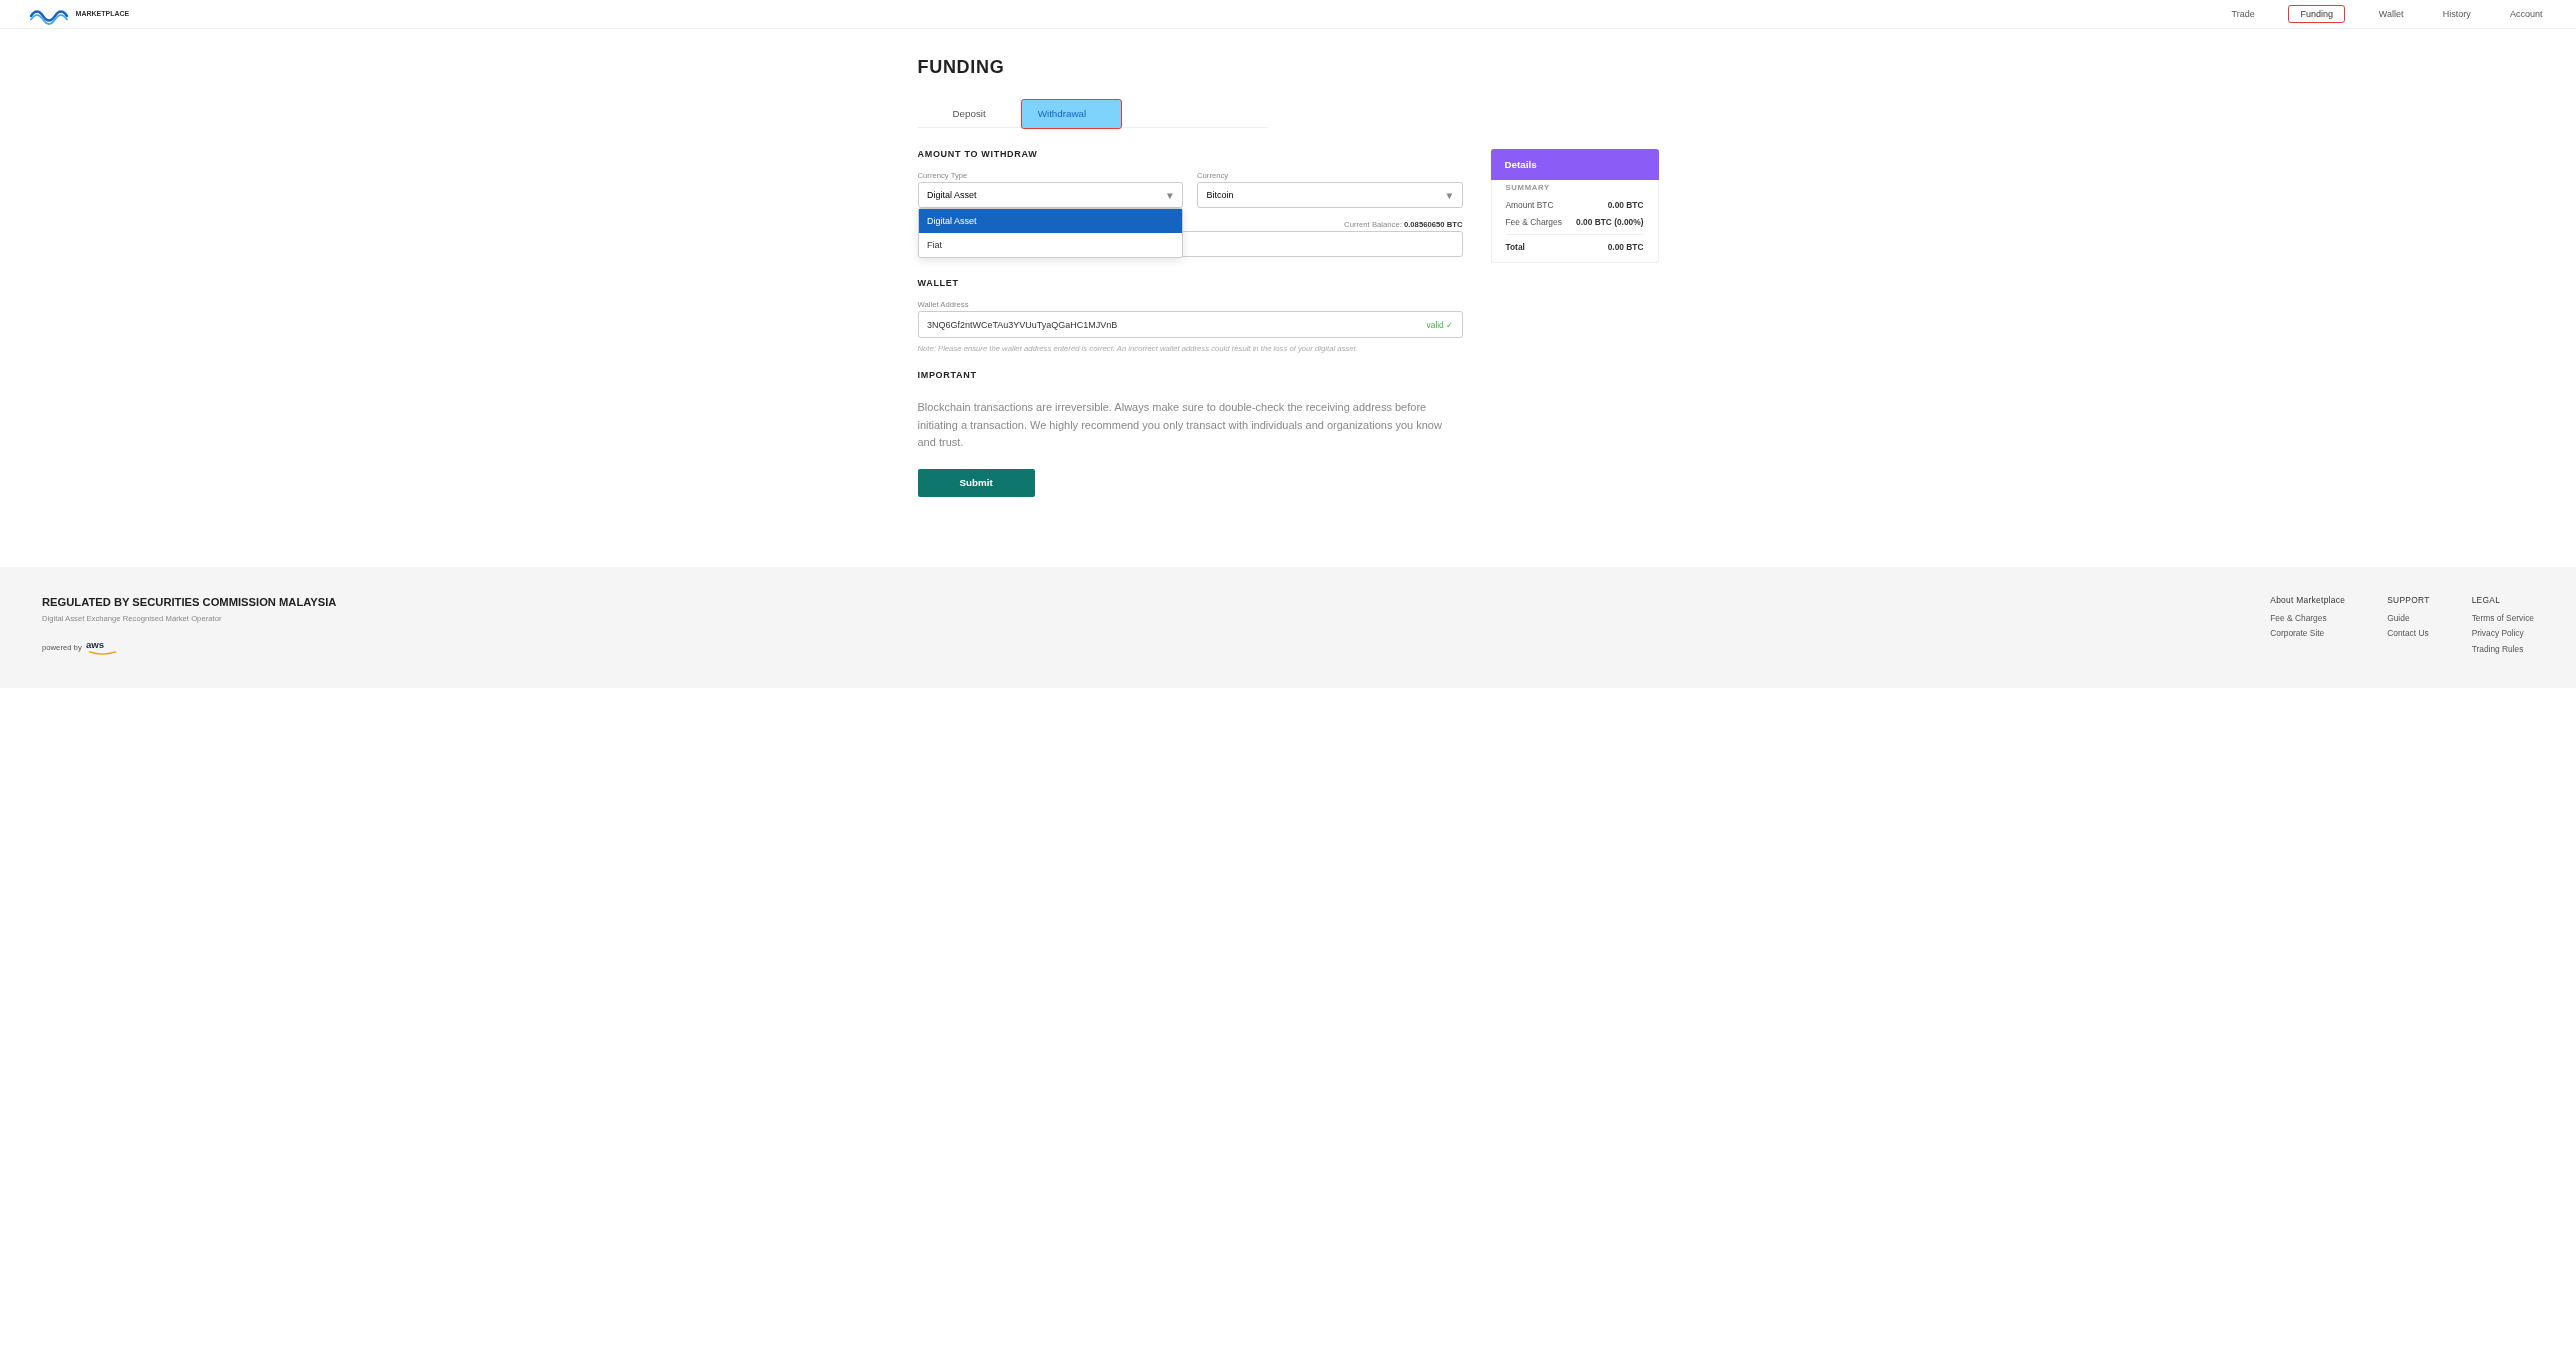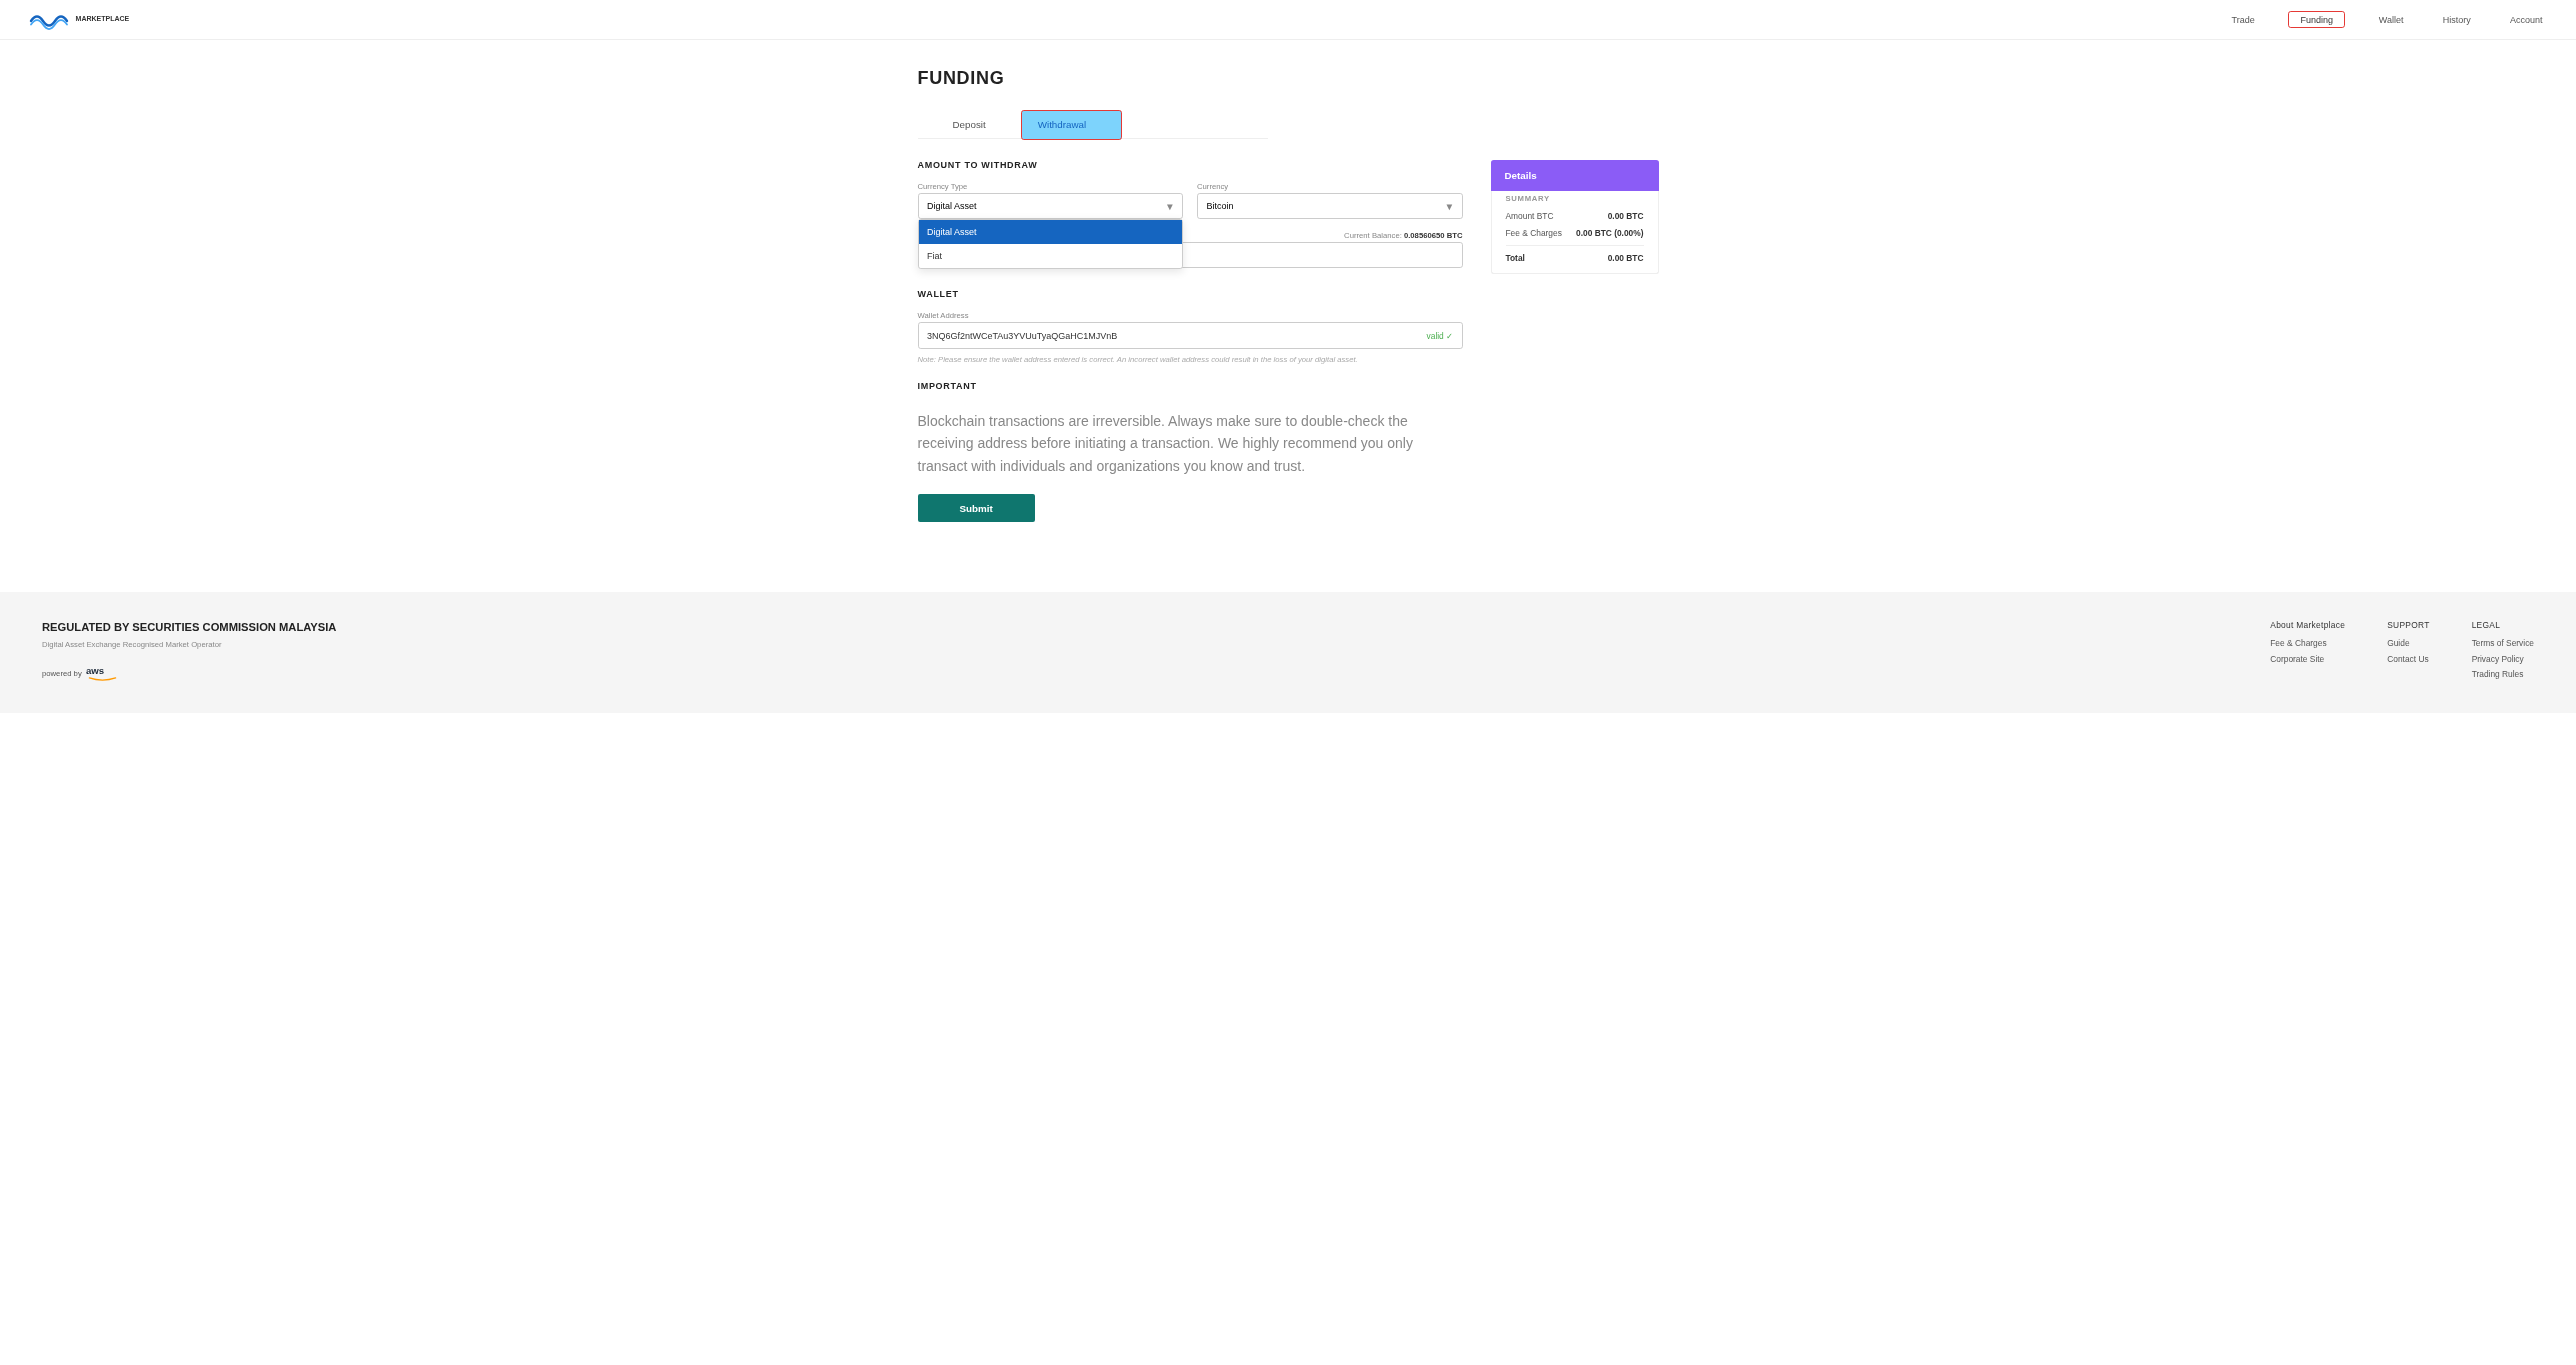--- a/index.html
+++ b/index.html
@@ -4,21 +4,21 @@
   <style>
     * { box-sizing: border-box; margin: 0; padding: 0; }
     body { font-family: Arial, sans-serif; background: #fff; color: #333; font-size: 9.8px; }
 
     
     .header {
       display: flex;
       align-items: center;
       justify-content: space-between;
       padding: 0 28px;
-      height: 40px;
+      height: 29px;
       border-bottom: 0.7px solid #eee;
       background: #fff;
     }
     .logo-area {
       display: flex;
       align-items: center;
       gap: 5.6px;
     }
     .logo-waves {
       width: 42px;
@@ -235,21 +235,21 @@
       color: #aaa;
       margin-top: 5.6px;
       font-style: italic;
     }
 
     
     .important-section {
       margin-top: 17px;
     }
     .important-text {
-      font-size: 14px;
+      font-size: 11px;
       color: #888;
       line-height: 1.6;
       margin-top: 19px;
     }
 
     
     .submit-btn {
       margin-top: 17px;
       background: #0f766e;
       color: #fff;

